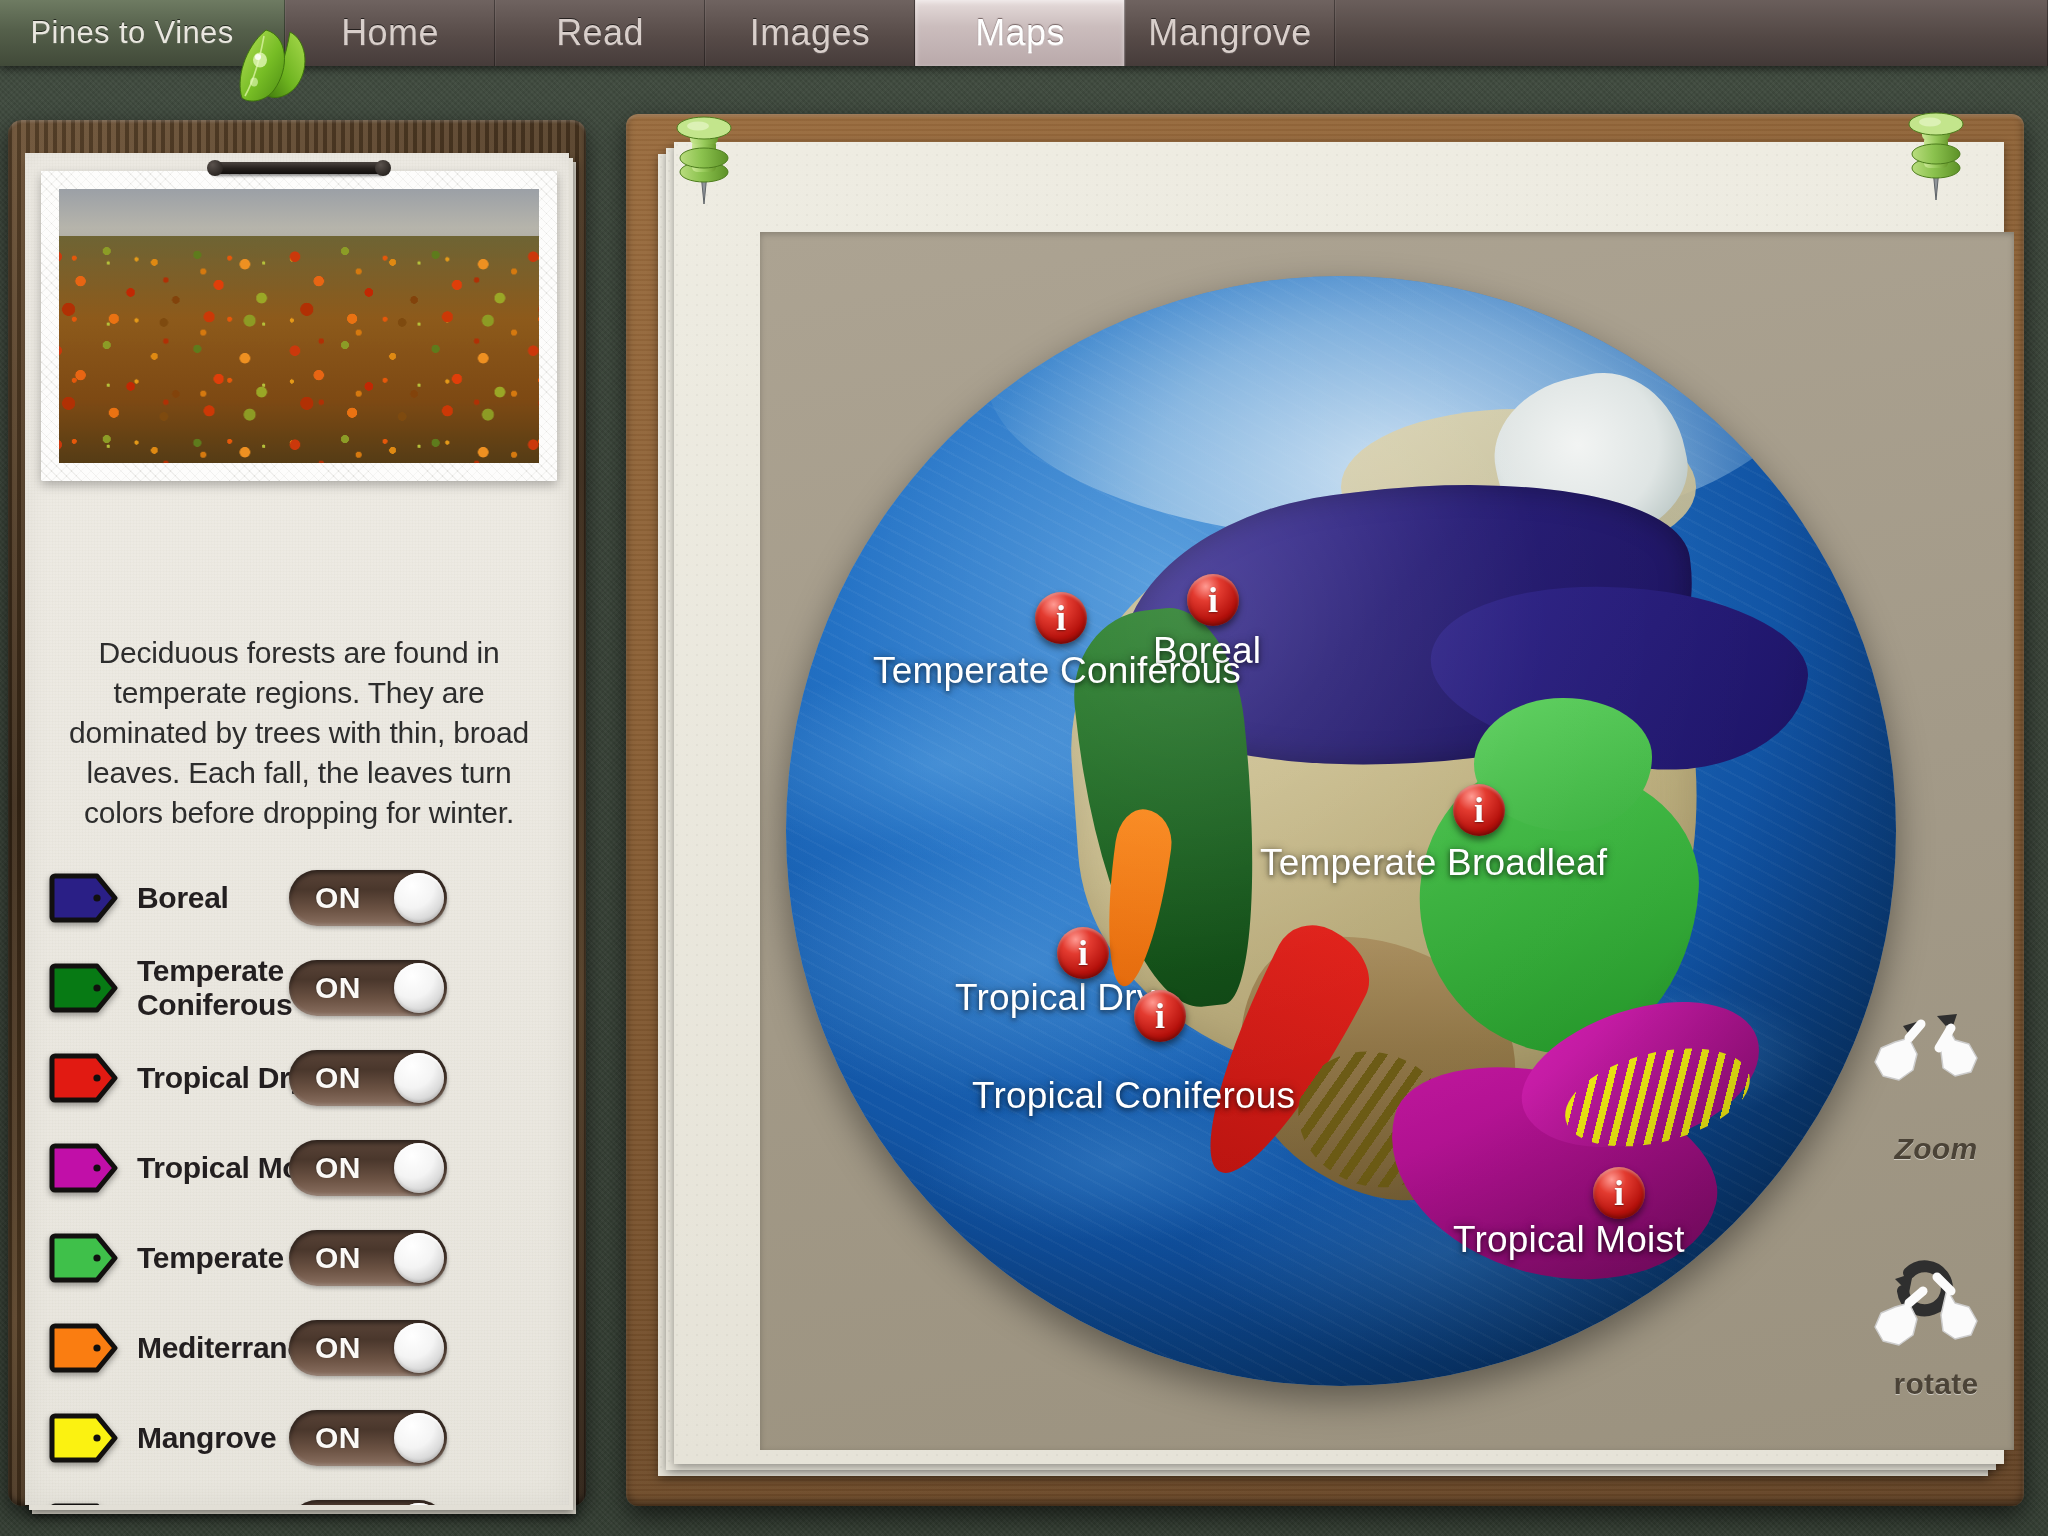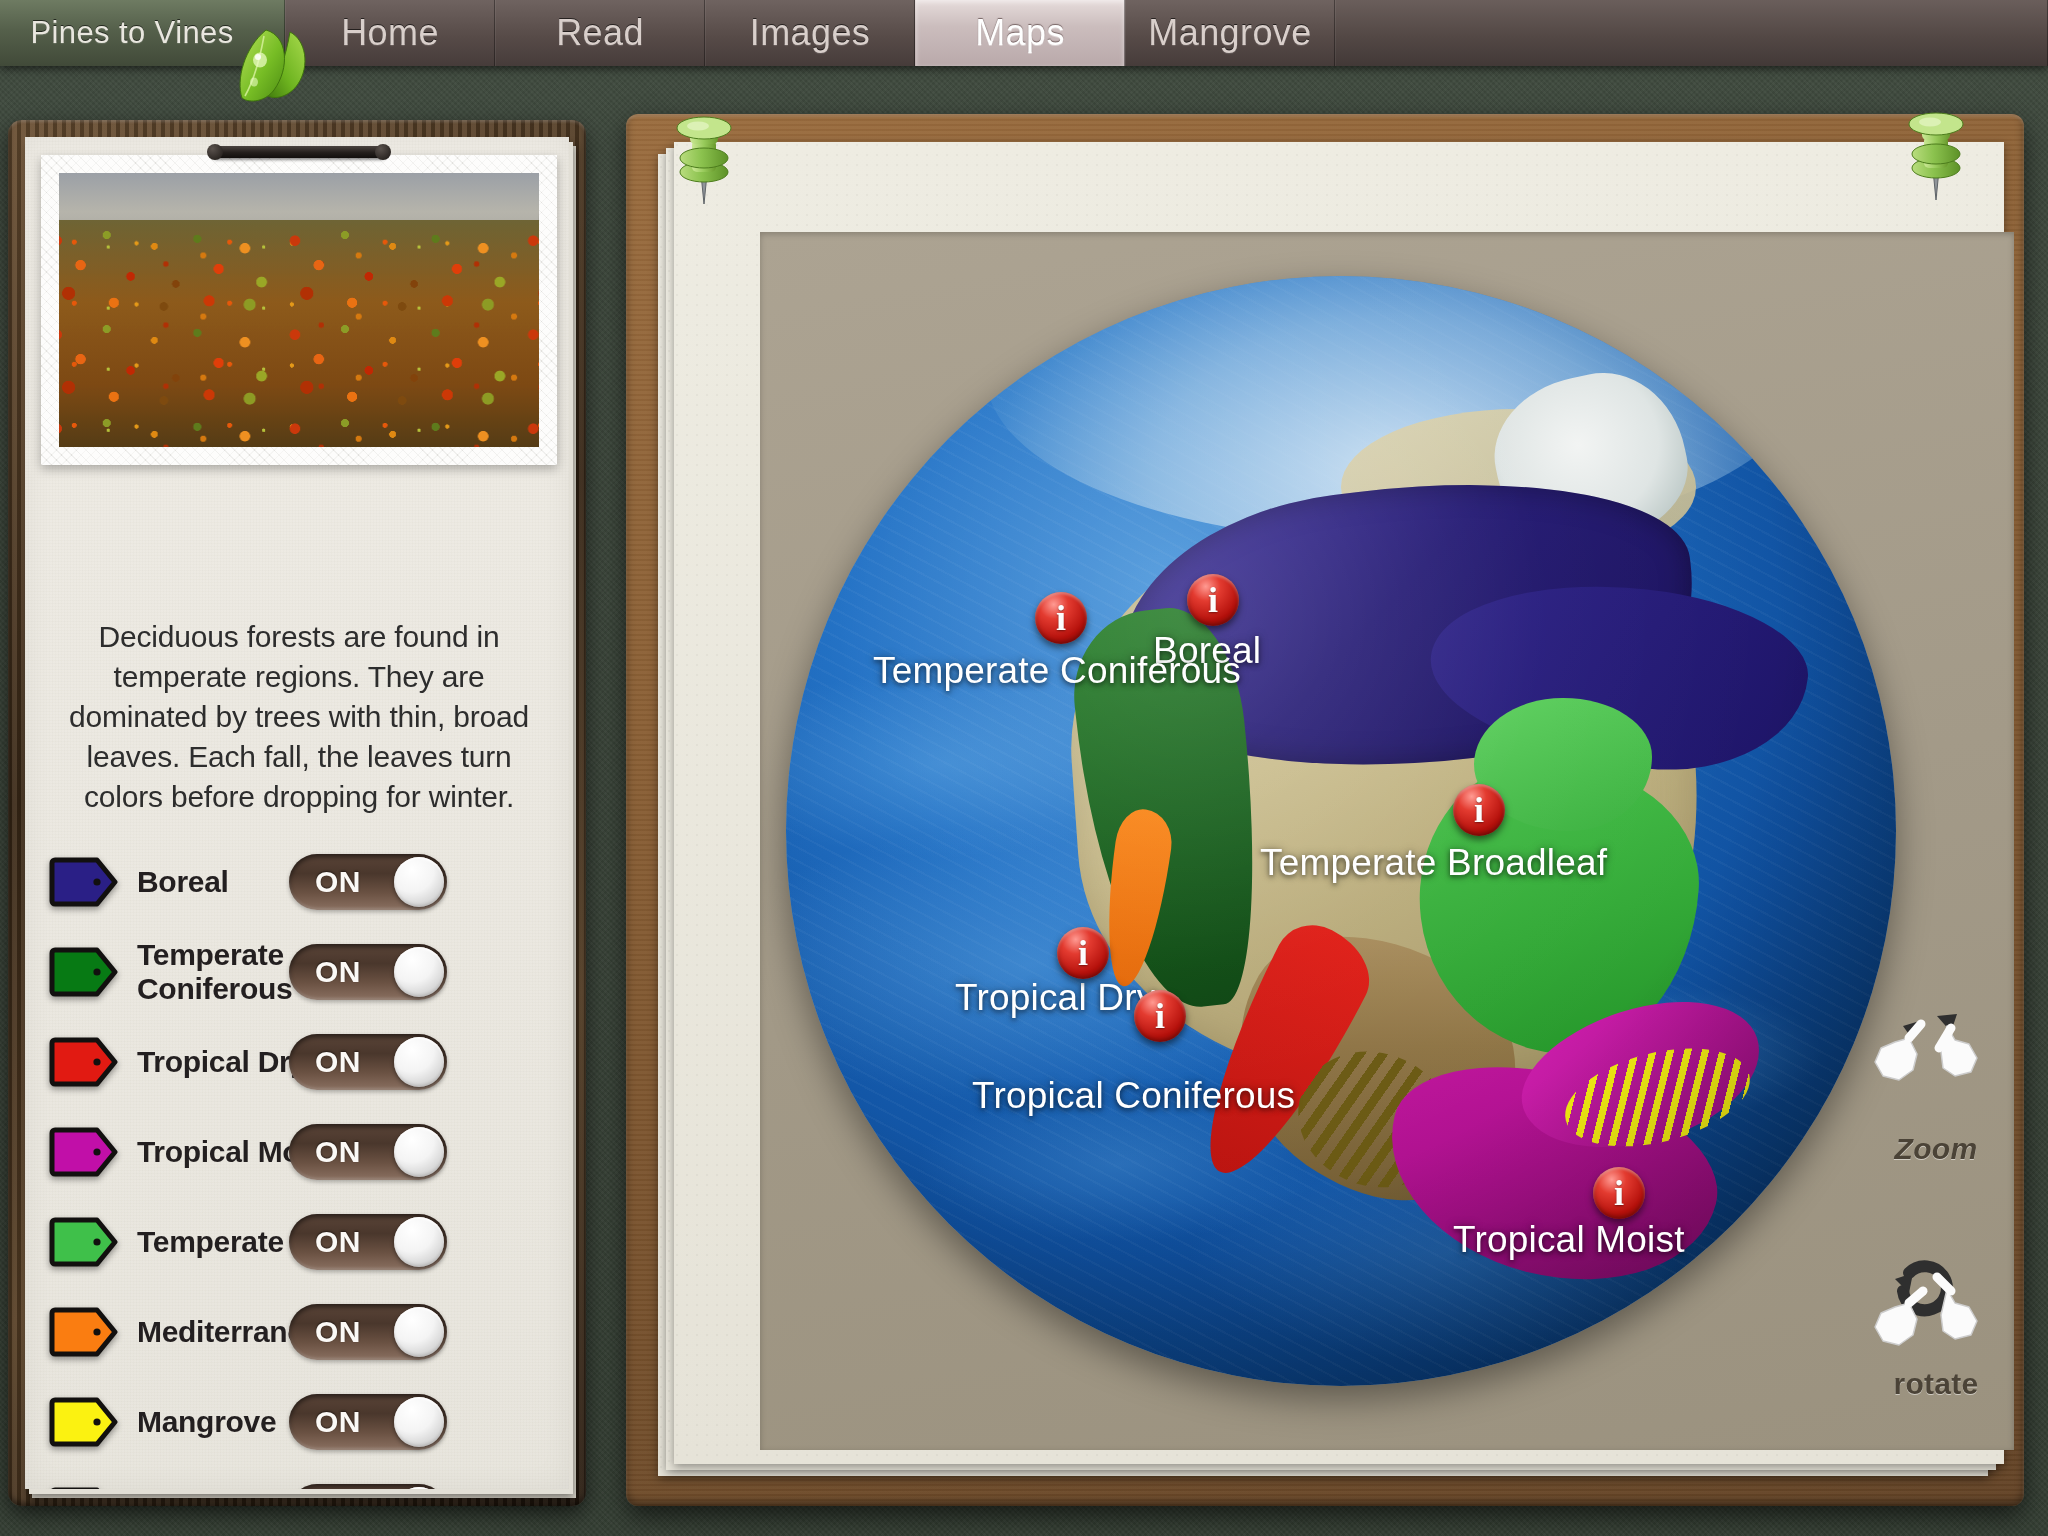--- a/index.html
+++ b/index.html
@@ -89,21 +89,21 @@
     border-radius: 14px;
     background:
       repeating-linear-gradient(90deg, rgba(0,0,0,0.22) 0 4px, rgba(255,255,255,0.07) 4px 9px),
       linear-gradient(150deg, #6a4f32 0%, #3c2a18 40%, #584026 70%, #2e2013 100%);
     box-shadow: 0 8px 22px rgba(0,0,0,0.6), inset 0 2px 3px rgba(255,255,255,0.18), inset 0 -3px 6px rgba(0,0,0,0.55);
     padding: 17px;
     z-index: 20;
   }
   #sidebar-stack {
     position: relative;
-    width: 100%; height: 100%;
+    width: 100%; height: 100%; margin-top: 16px;
   }
   .paper-shadow {
     position: absolute;
     left: 7px; right: -7px; top: 9px; bottom: -9px;
     background: #d3cfc4;
     box-shadow: 0 3px 8px rgba(0,0,0,0.45);
   }
   .paper-shadow.s2 { left: 4px; right: -4px; top: 5px; bottom: -5px; background: #e2dfd6; }
   #sidebar-page {
     position: absolute;

